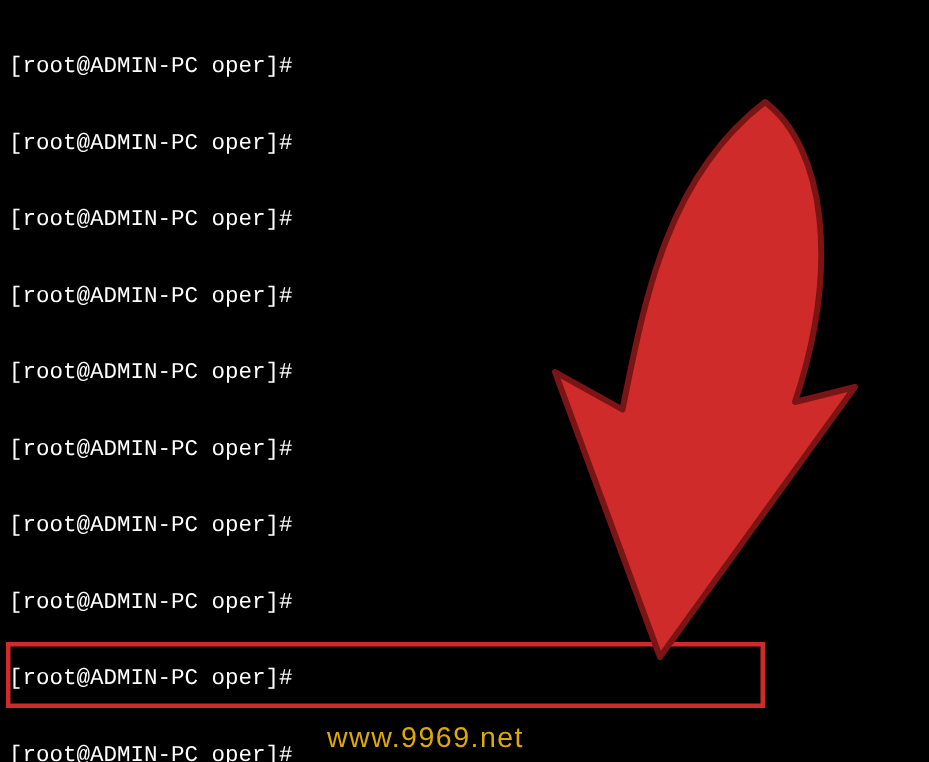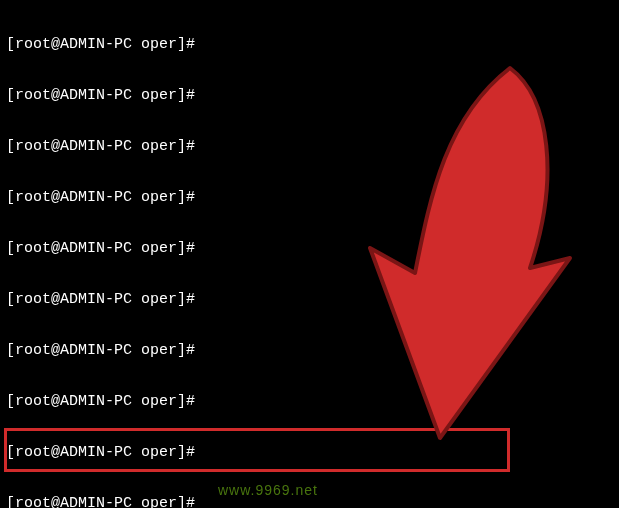--- a/index.html
+++ b/index.html
@@ -28,23 +28,23 @@
     left: 4px;
     top: 428px;
     width: 506px;
     height: 44px;
     box-sizing: border-box;
   }
   .watermark {
     position: absolute;
     left: 218px;
     top: 482px;
-    color: #4d7c0f;
+    color: #eab308;
     font-family: Arial, sans-serif;
-    font-size: 14px;
+    font-size: 19px;
     letter-spacing: 1px;
     pointer-events: none;
     opacity: 0.95;
     font-weight: 500;
   }
   .arrow {
     position: absolute;
     left: 330px;
     top: 58px;
     pointer-events: none;

